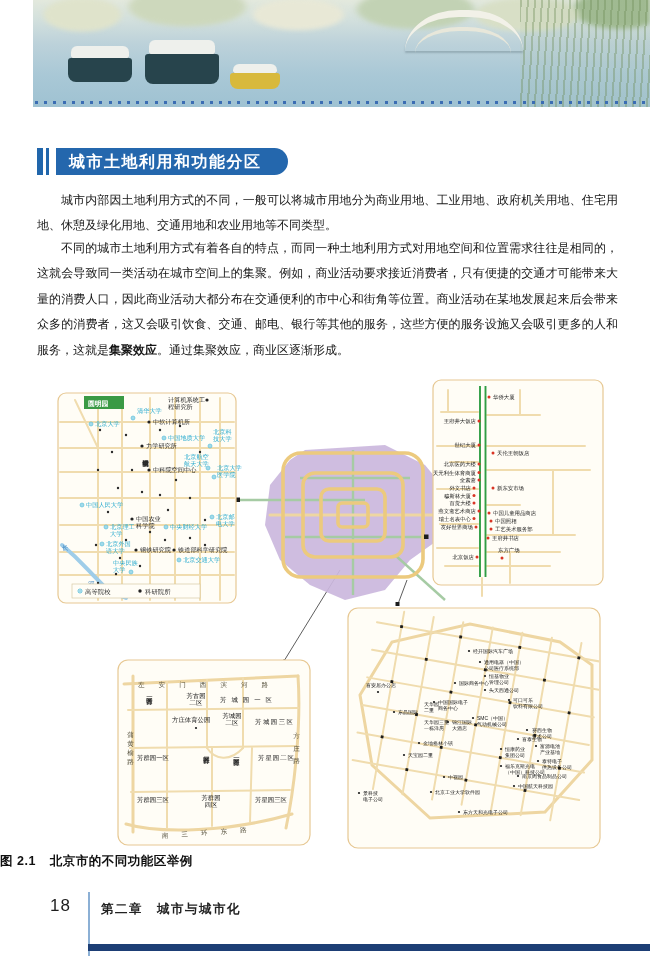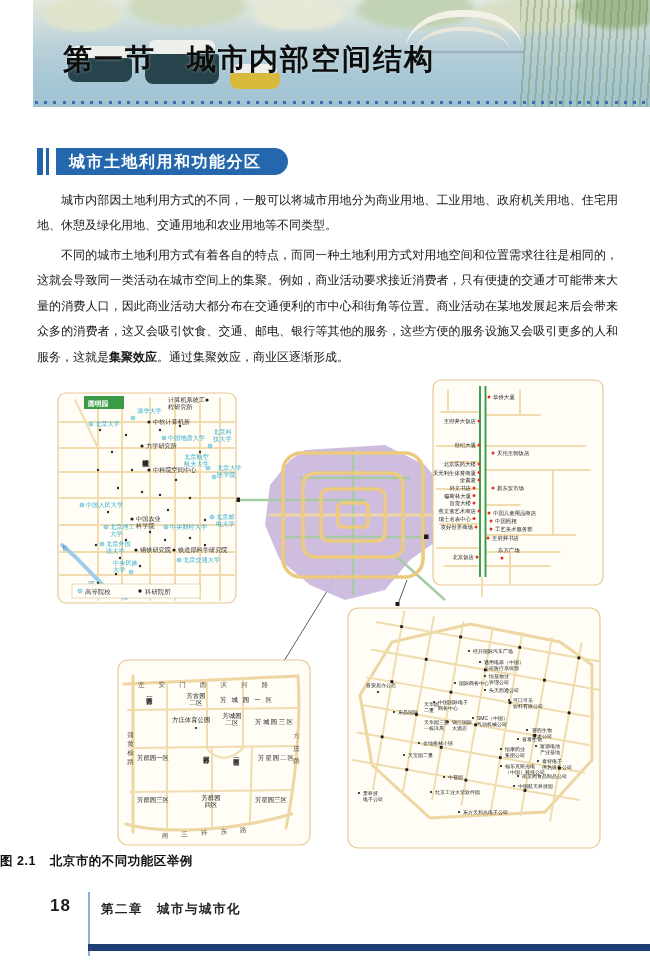--- a/index.html
+++ b/index.html
@@ -35,21 +35,21 @@
   
   .sec{position:absolute;left:37px;top:148px;display:flex;align-items:stretch;height:27px;}
   .sec .b1{width:6px;background:#2166ab;margin-right:3px}
   .sec .b2{width:3px;background:#2166ab;margin-right:7px}
   .sec .pill{background:#2467ad;color:#fff;font-size:16px;font-weight:bold;letter-spacing:1.5px;
     padding:4px 26px 0 13px;border-radius:0 14px 14px 0;white-space:nowrap;}
   
   .para{position:absolute;left:37px;width:581px;font-size:12px;line-height:25.4px;
     color:#151515;text-align:justify;text-indent:2em;}
   #para1{top:176px}
-  #para2{top:231px}
+  #para2{top:224px}
   .em{font-weight:bold}
   
   #fig-svg{position:absolute;left:55px;top:375px;width:555px;height:475px;}
   .card{fill:#fffdf6;stroke:#e7c893;stroke-width:1.2}
   .road{stroke:#f0dcae;stroke-width:2;fill:none;stroke-linecap:round}
   .road-w{stroke:#eed6a2;stroke-width:3;fill:none;stroke-linecap:round}
   .river{stroke:#9fcde9;stroke-width:4;fill:none;stroke-linecap:round}
   .green-road{stroke:#a6cba4;stroke-width:2.4;fill:none}
   .ring{stroke:#ecca7e;stroke-width:3.6;fill:none}
   .blob{fill:#cbb7dd;opacity:.92}
@@ -63,21 +63,21 @@
   .lbl-road{fill:#55503c;font-size:6.6px}
   .lbl-block{fill:#222;font-size:6.4px}
   .lbl-ind{fill:#1b1b1b;font-size:5px}
   .lbl-park{fill:#fff;font-size:6.8px;font-weight:bold}
   .lbl-river{fill:#3d85c0;font-size:6.4px}
   .lbl-legend{fill:#333;font-size:6.4px}
   
   .caption{position:absolute;left:0;right:0;top:853px;text-align:left;
     font-size:12.5px;font-weight:bold;color:#101010;letter-spacing:.5px;}
   .caption .gap{display:inline-block;width:14px}
-  .pagenum{position:absolute;left:50px;top:896px;font-size:17px;font-weight:bold;color:#1d1d1d;letter-spacing:1px}
+  .pagenum{position:absolute;left:50px;top:896px;font-size:17px;font-weight:normal;color:#1d1d1d;letter-spacing:1px}
   .footrule{position:absolute;left:88px;top:892px;width:2px;height:64px;background:#8cb0d5}
   .chapter{position:absolute;left:101px;top:901px;font-size:12.5px;font-weight:bold;color:#222;letter-spacing:1.5px}
   .bottombar{position:absolute;left:88px;top:944px;width:562px;height:7px;background:#1d3e75}
 </style>
 </head>
 <body>
 
 <div class="photo">
   <div class="foliage"></div>
   <div class="willow"></div>
@@ -87,21 +87,20 @@
     <div class="hull" style="width:64px;height:24px;margin-left:-3px"></div>
   </div>
   <div class="boat" style="left:116px;top:40px">
     <div class="canopy" style="width:66px;height:14px"></div>
     <div class="hull" style="width:74px;height:30px;margin-left:-4px"></div>
   </div>
   <div class="boat" style="left:200px;top:64px">
     <div class="canopy" style="width:44px;height:9px"></div>
     <div class="hull yellow" style="width:50px;height:16px;margin-left:-3px"></div>
   </div>
-  <div class="photo-title">第一节　城市内部空间结构</div>
 </div>
 <div class="dotline"></div>
 
 <div class="sec">
   <div class="b1"></div>
   <div class="b2"></div>
   <div class="pill">城市土地利用和功能分区</div>
 </div>
 
 <p class="para" id="para1">城市内部因土地利用方式的不同，一般可以将城市用地分为商业用地、工业用地、政府机关用地、住宅用地、休憩及绿化用地、交通用地和农业用地等不同类型。</p>

